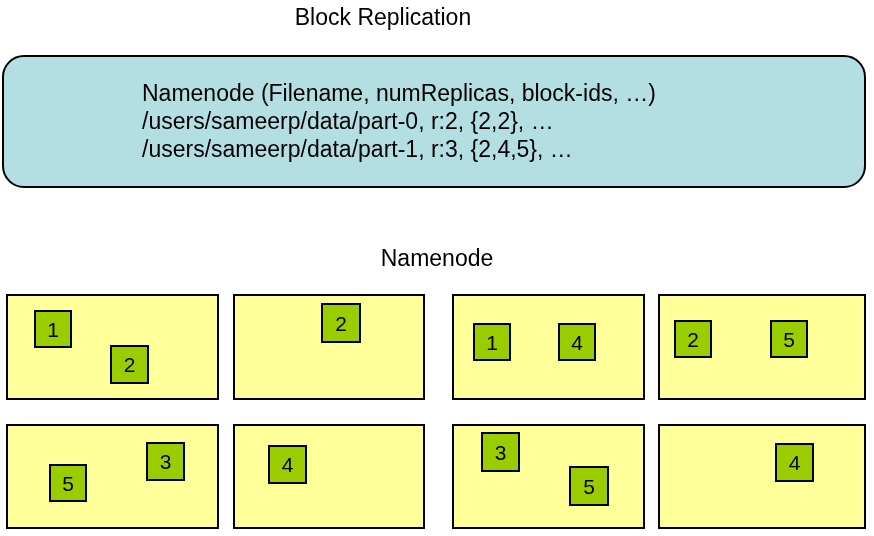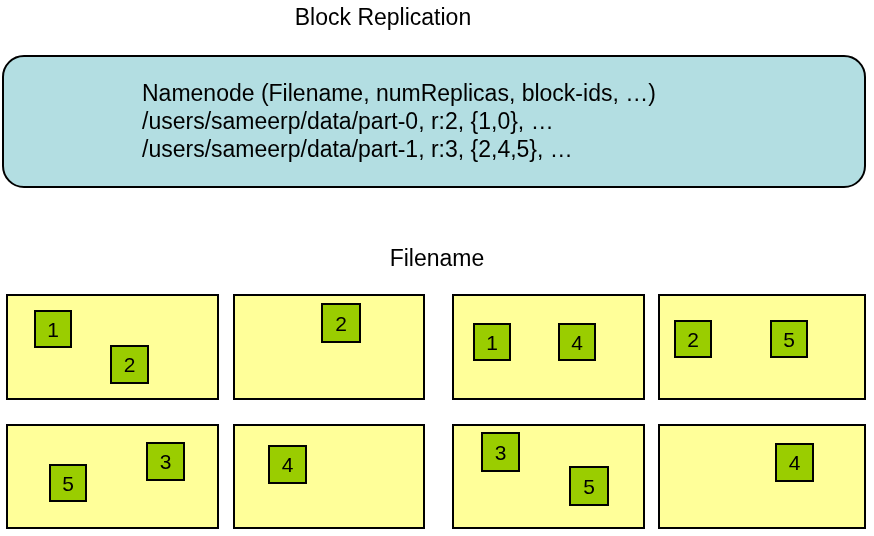--- a/index.html
+++ b/index.html
@@ -92,25 +92,25 @@
     color: #000000;
   }
 </style>
 </head>
 <body>
 
 <div id="diagram-title">Block Replication</div>
 
 <div id="namenode-box">
   <div id="namenode-text">Namenode (Filename, numReplicas, block-ids, …)
-/users/sameerp/data/part-0, r:2, {1,0}, …
+/users/sameerp/data/part-0, r:2, {2,2}, …
 /users/sameerp/data/part-1, r:3, {2,4,5}, …</div>
 </div>
 
-<div id="datanodes-label">Filename</div>
+<div id="datanodes-label">Namenode</div>
 
 <div id="datanode-grid">
     <div class="datanode" style="left: 6px; top: 294px; width: 213px; height: 106px; background: rgb(255, 255, 153); border-color: rgb(0, 0, 0);"></div>
     <div class="block" style="left: 34px; top: 310px; width: 38px; height: 38px; background: rgb(154, 205, 0); border-color: rgb(0, 0, 0);">
       <span>1</span>
     </div>
     <div class="block" style="left: 110px; top: 345px; width: 39px; height: 39px; background: rgb(154, 205, 0); border-color: rgb(0, 0, 0);">
       <span>2</span>
     </div>
     <div class="datanode" style="left: 233px; top: 294px; width: 192px; height: 106px; background: rgb(255, 255, 153); border-color: rgb(0, 0, 0);"></div>

